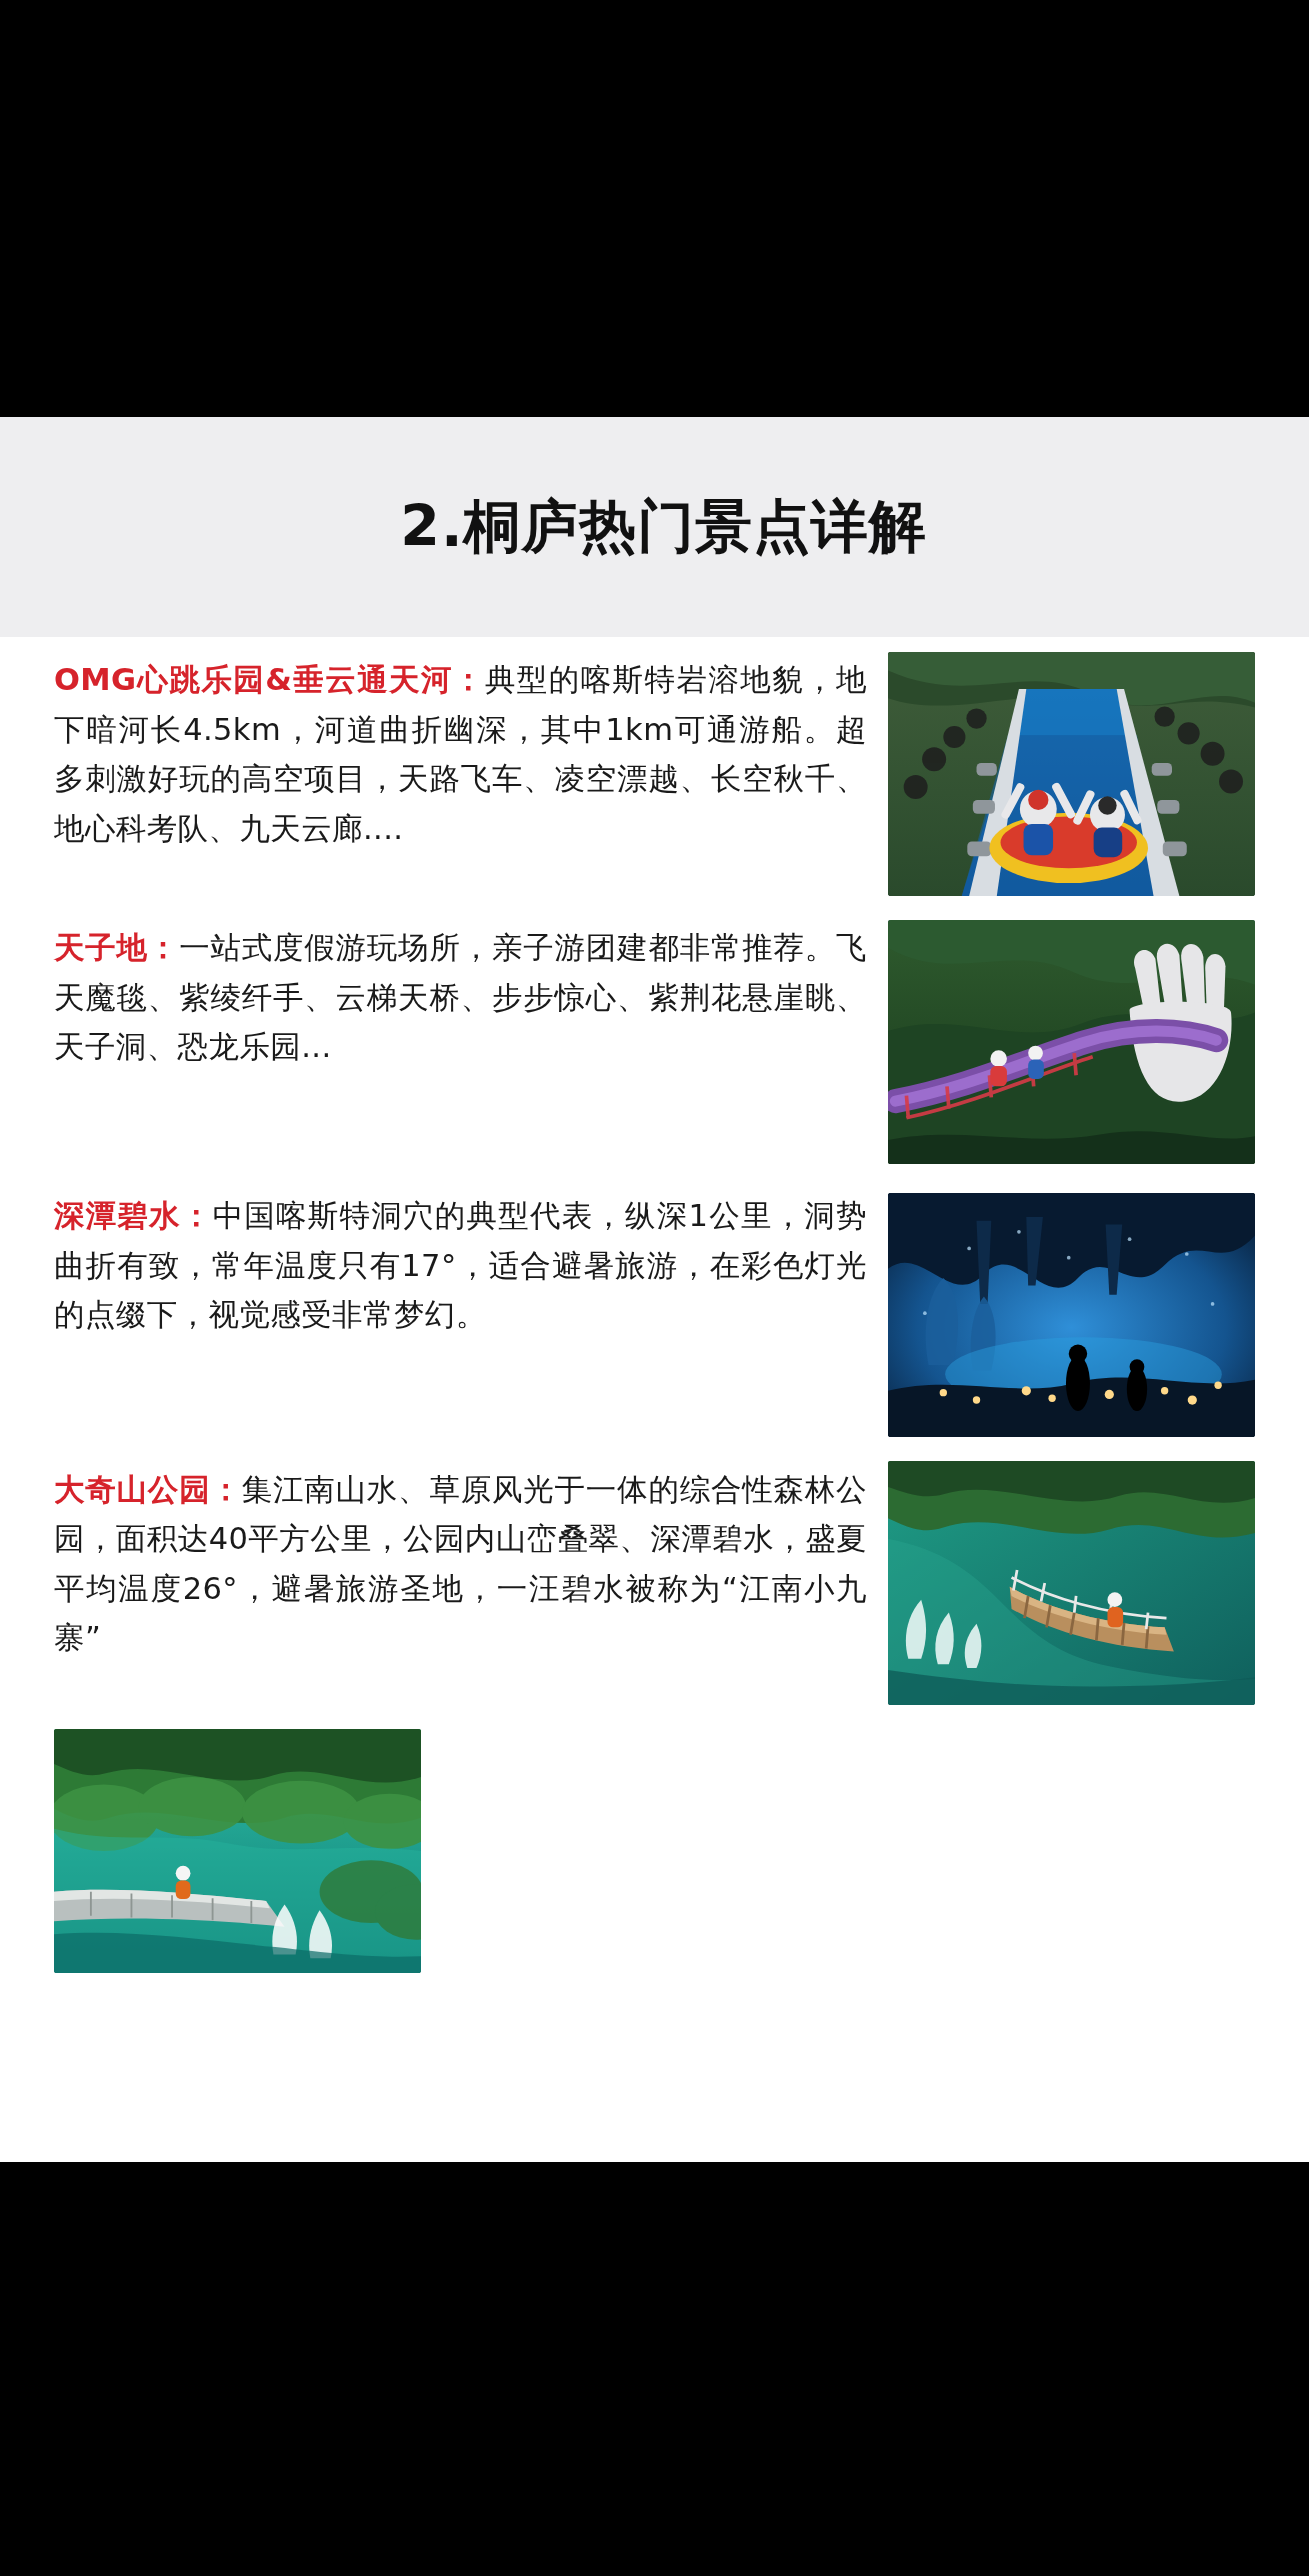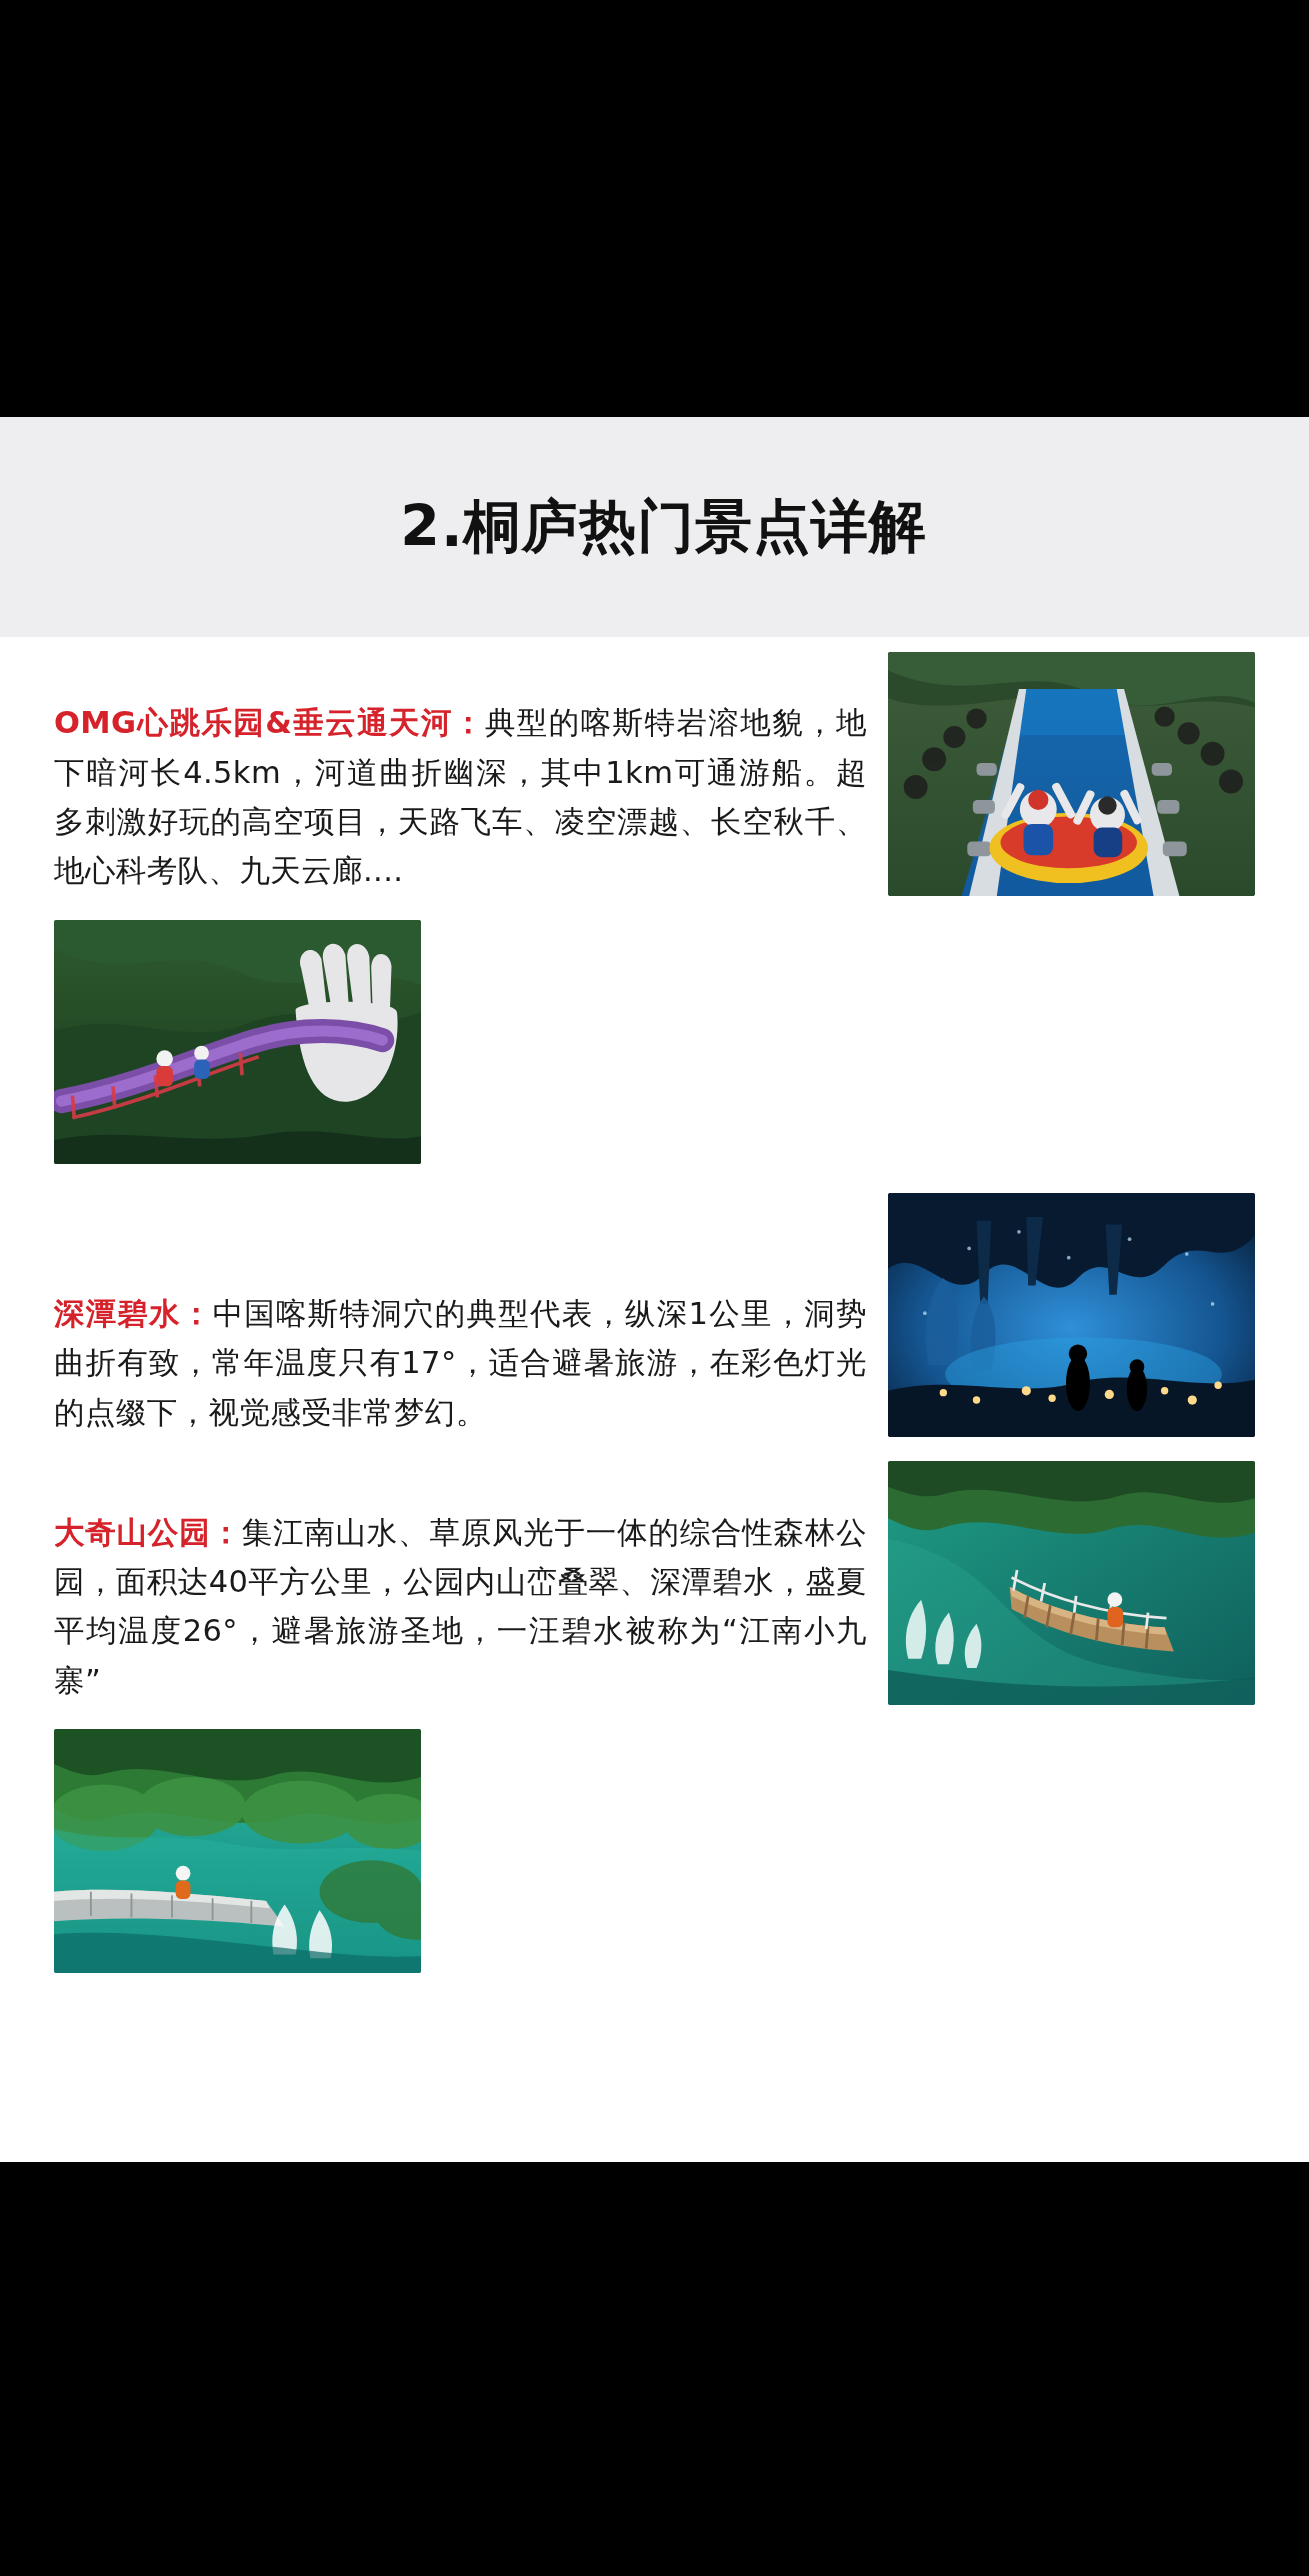--- a/index.html
+++ b/index.html
@@ -44,21 +44,21 @@
     color: #111111;
     text-align: center;
     margin-left: 18px;
   }
   .content {
     position: relative;
     padding: 14.8px 54px 0 54px;
   }
   .entry {
     display: flex;
-    align-items: flex-end;
+    align-items: flex-start;
     justify-content: space-between;
     margin-bottom: 24px;
   }
   .entry-text {
     width: 813px;
     font-family: "DejaVu Sans", sans-serif;
     font-size: 30.5px;
     line-height: 1.62;
     color: #1a1a1a;
     text-align: justify;
@@ -149,20 +149,21 @@
               <circle cx="96" cy="72" r="11"></circle>
                 <circle cx="72" cy="92" r="12"></circle>
               <circle cx="50" cy="116" r="13"></circle>
                 <circle cx="30" cy="146" r="13"></circle>
             </g>
           </svg>
         </div>
       </div>
 
       <div class="entry entry-2">
+        <div class="entry-text"><span class="entry-name">天子地：</span><span>一站式度假游玩场所，亲子游团建都非常推荐。飞天魔毯、紫绫纤手、云梯天桥、步步惊心、紫荆花悬崖眺、天子洞、恐龙乐园...</span></div>
         <div class="thumb">
           <svg viewBox="0 0 398 264" preserveAspectRatio="none">
             <defs>
               <linearGradient id="g2f" x1="0" y1="0" x2="0" y2="1">
                 <stop offset="0" stop-color="#2f5b2e"></stop>
                   <stop offset="1" stop-color="#17381b"></stop>
               </linearGradient>
             </defs>
             <rect width="398" height="264" fill="url(#g2f)"></rect>
             <path d="M0 0 H398 V40 C320 18 250 46 180 24 C110 4 60 40 0 22 Z" fill="#6fa6c8" opacity="0.55"></path>

